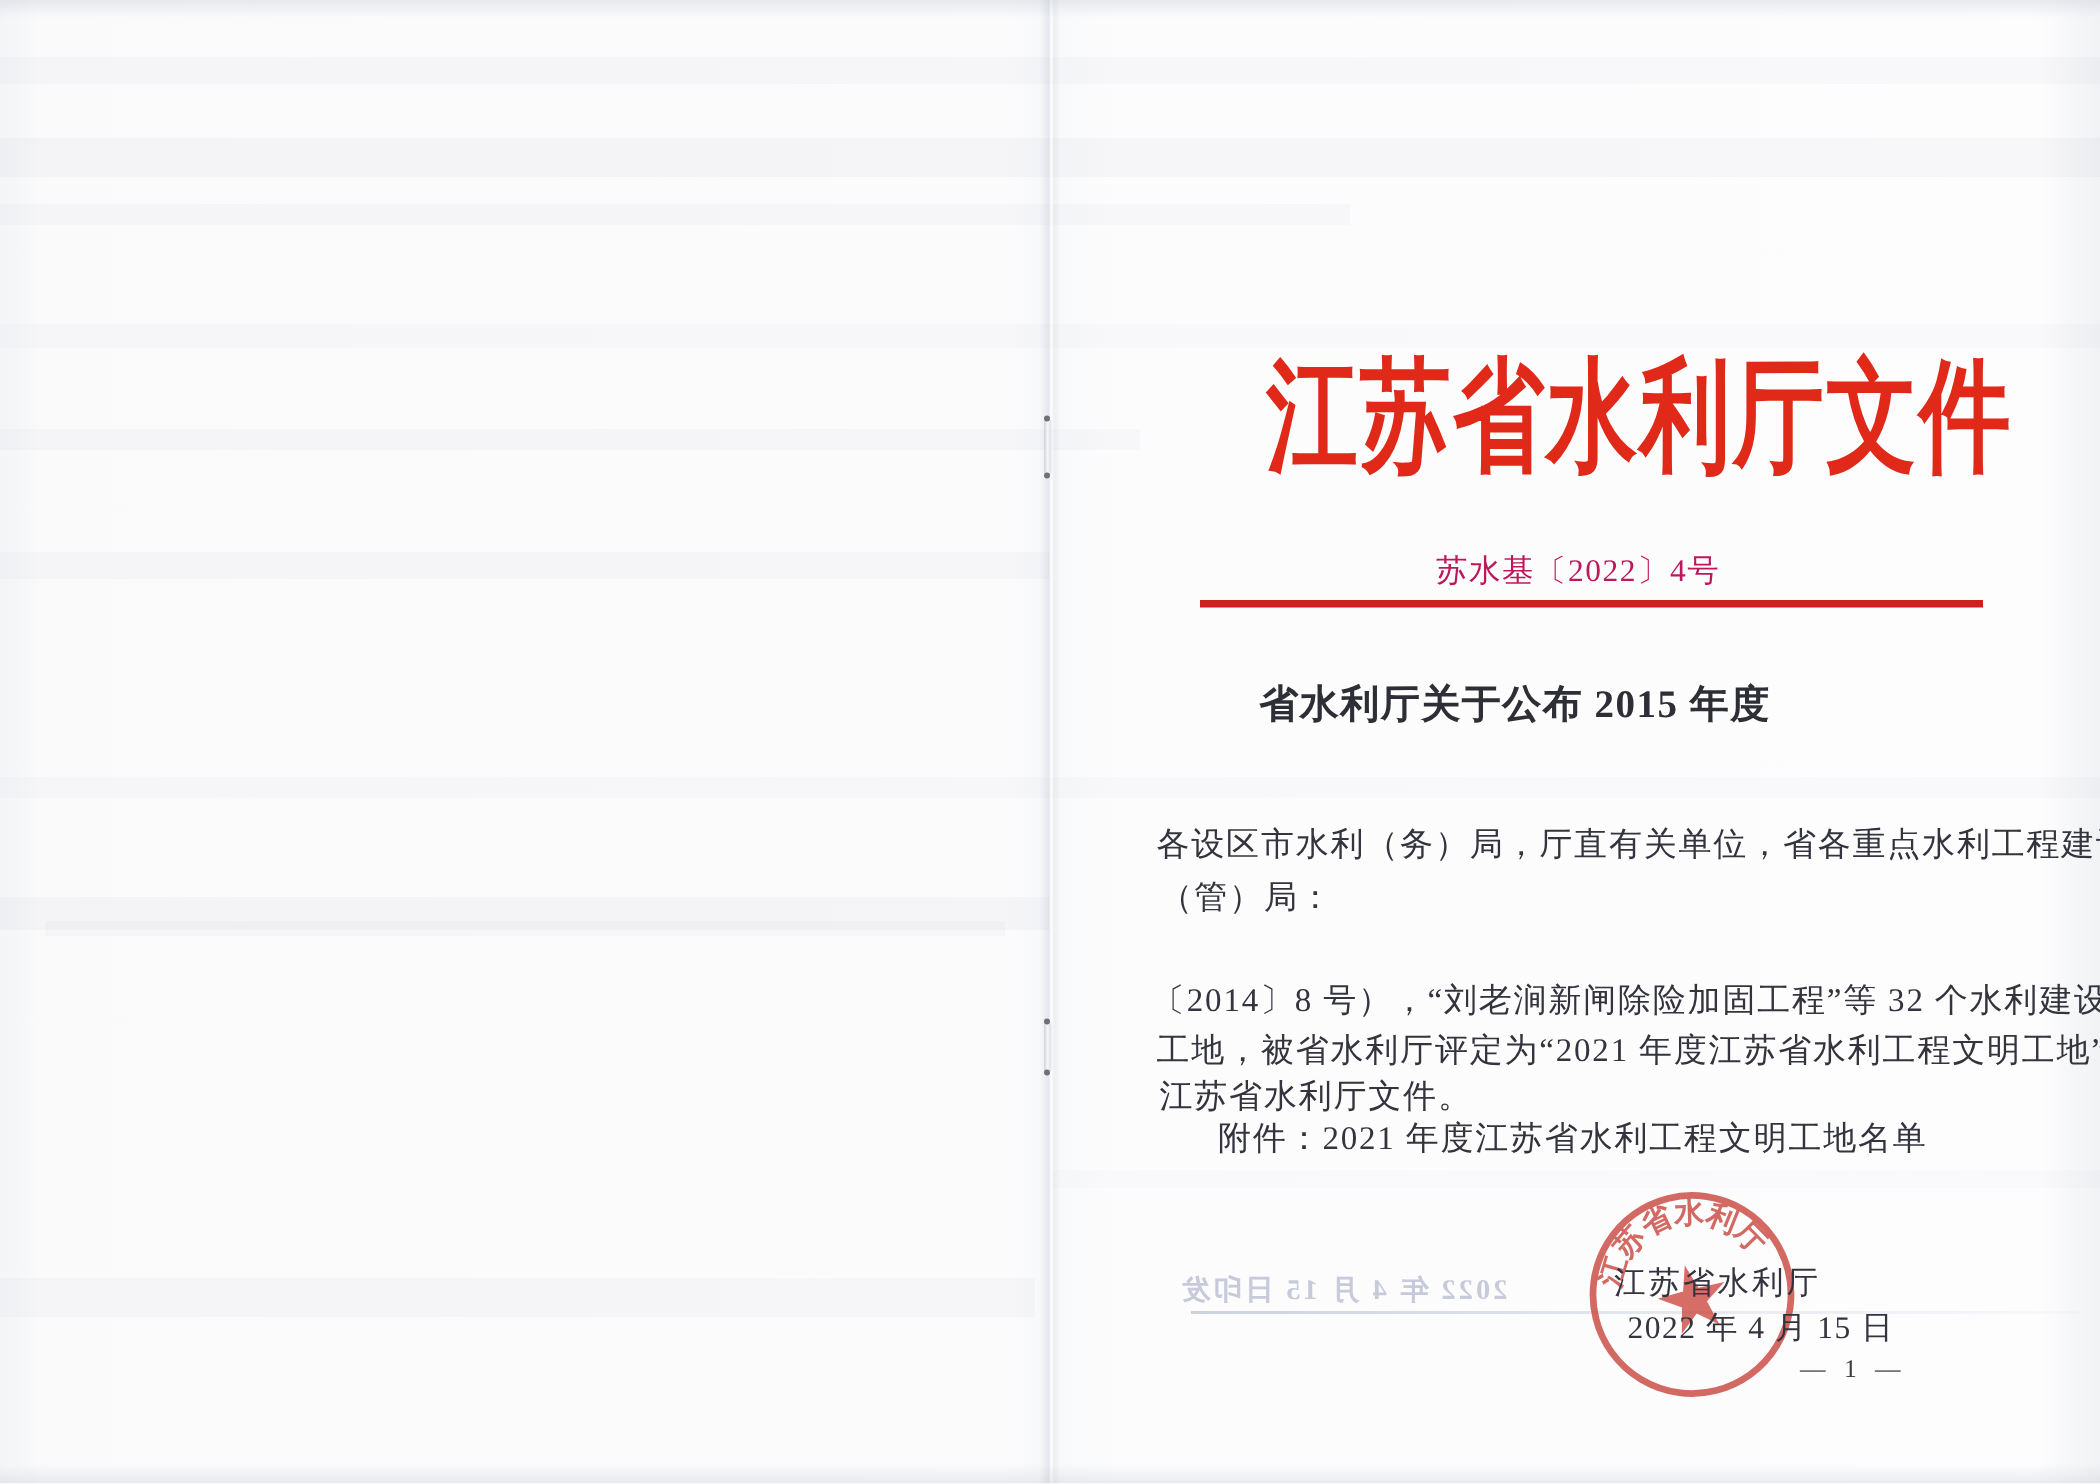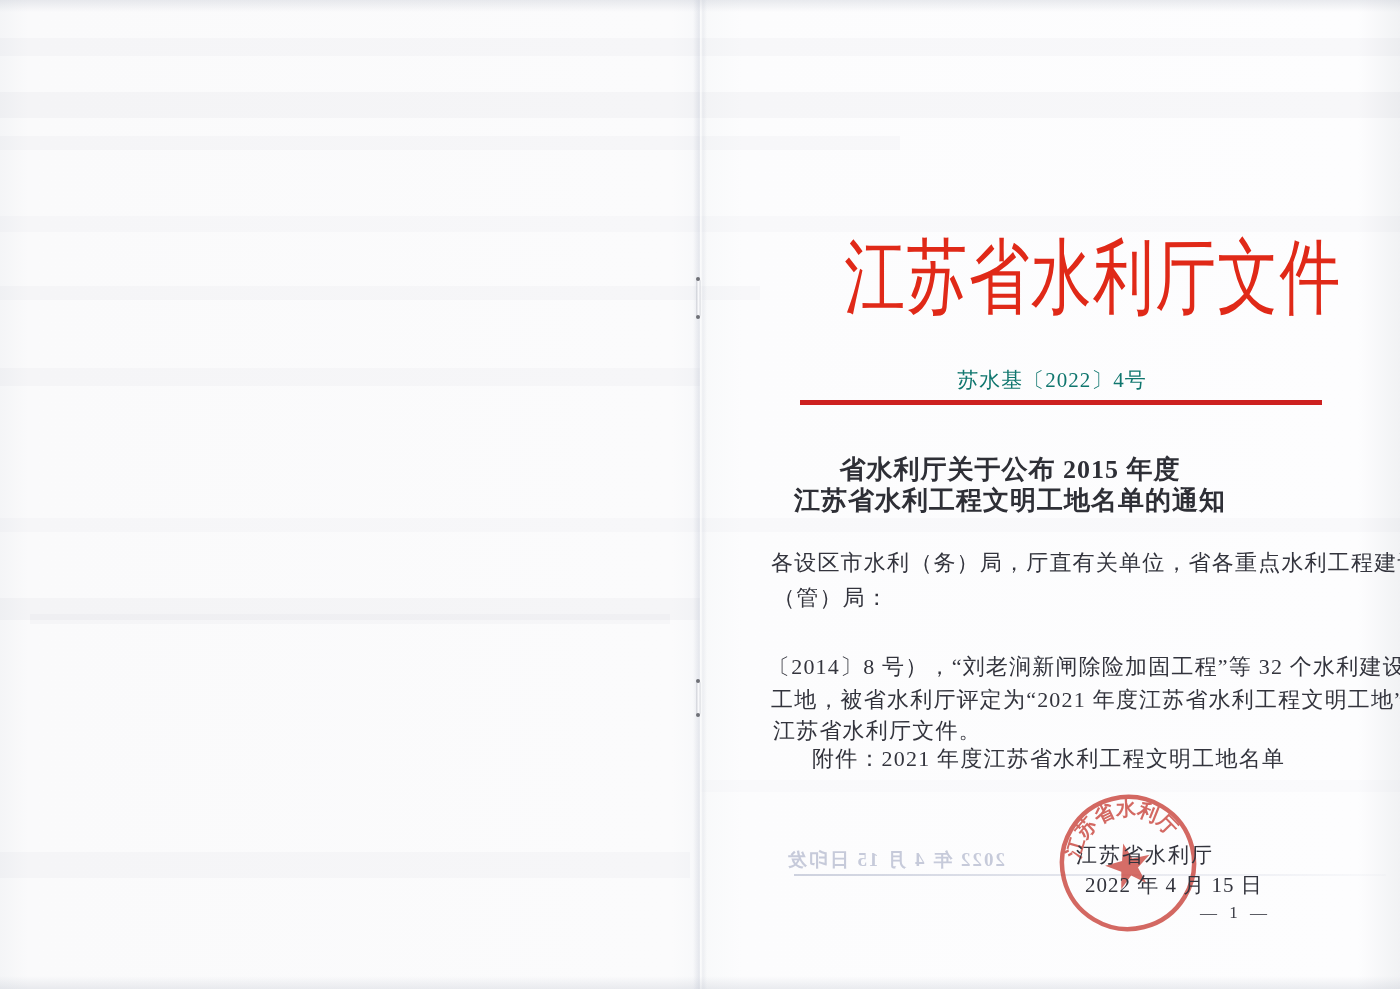--- a/index.html
+++ b/index.html
@@ -27,25 +27,25 @@
     background:linear-gradient(90deg,rgba(120,125,140,0.25),rgba(250,250,252,0.9),rgba(120,125,140,0.2)); }
   .staple::before, .staple::after { content:""; position:absolute; left:0; width:4px; height:4px;
     border-radius:50%; background:#6e7076; }
   .staple::before { top:-2px; }
   .staple::after  { bottom:-2px; }
   .staple-top    { top:279px; height:38px; }
   .staple-bottom { top:681px; height:34px; }
 
   
   .letterhead-title { position:absolute; left:757px; top:237px; width:590px;
-    text-align:center; white-space:nowrap; font-weight:normal; font-size:82px; line-height:1;
+    text-align:center; white-space:nowrap; font-weight:bold; font-size:82px; line-height:1;
     color:#e02918; }
   .letterhead-title .squeeze { display:inline-block; transform:scaleX(0.74); transform-origin:50% 50%; letter-spacing:2px; }
   .doc-number { position:absolute; left:762px; top:366px; width:580px; text-align:center;
-    font-size:21px; letter-spacing:1px; color:#0f766e; white-space:nowrap; }
+    font-size:21px; letter-spacing:1px; color:#be185d; white-space:nowrap; }
   .red-rule { position:absolute; left:800px; top:400px; width:522px; height:5px;
     background:#cd2120; }
 
   
   .notice-title { position:absolute; left:718px; width:584px; text-align:center;
     font-weight:bold; font-size:26px; color:#2e2f36; letter-spacing:1px; white-space:nowrap; }
   .nt1 { top:452px; } .nt2 { top:483px; }
 
   
   .body-line { position:absolute; font-size:22px; letter-spacing:1.2px;
@@ -103,21 +103,20 @@
   <div class="edge-top"></div>
   <div class="edge-bottom"></div>
 
   <div class="letterhead-title">
     <span class="squeeze">江苏省水利厅文件</span>
   </div>
   <div class="doc-number">苏水基〔2022〕4号</div>
   <div class="red-rule"></div>
 
   <div class="notice-title nt1">省水利厅关于公布 2015 年度</div>
-  <div class="notice-title nt2">江苏省水利工程文明工地名单的通知</div>
 
   <div class="body-line bl0">各设区市水利（务）局，厅直有关单位，省各重点水利工程建设</div>
   <div class="body-line bl1">（管）局：</div>
   <div class="body-line bl3">〔2014〕8 号），“刘老涧新闸除险加固工程”等 32 个水利建设</div>
   <div class="body-line bl4">工地，被省水利厅评定为“2021 年度江苏省水利工程文明工地”，</div>
   <div class="body-line bl5">江苏省水利厅文件。</div>
   <div class="body-line bl6">附件：2021 年度江苏省水利工程文明工地名单</div>
 
   <div class="bleed-text">2022 年 4 月 15 日印发</div>
   <div class="bleed-rule"></div>

